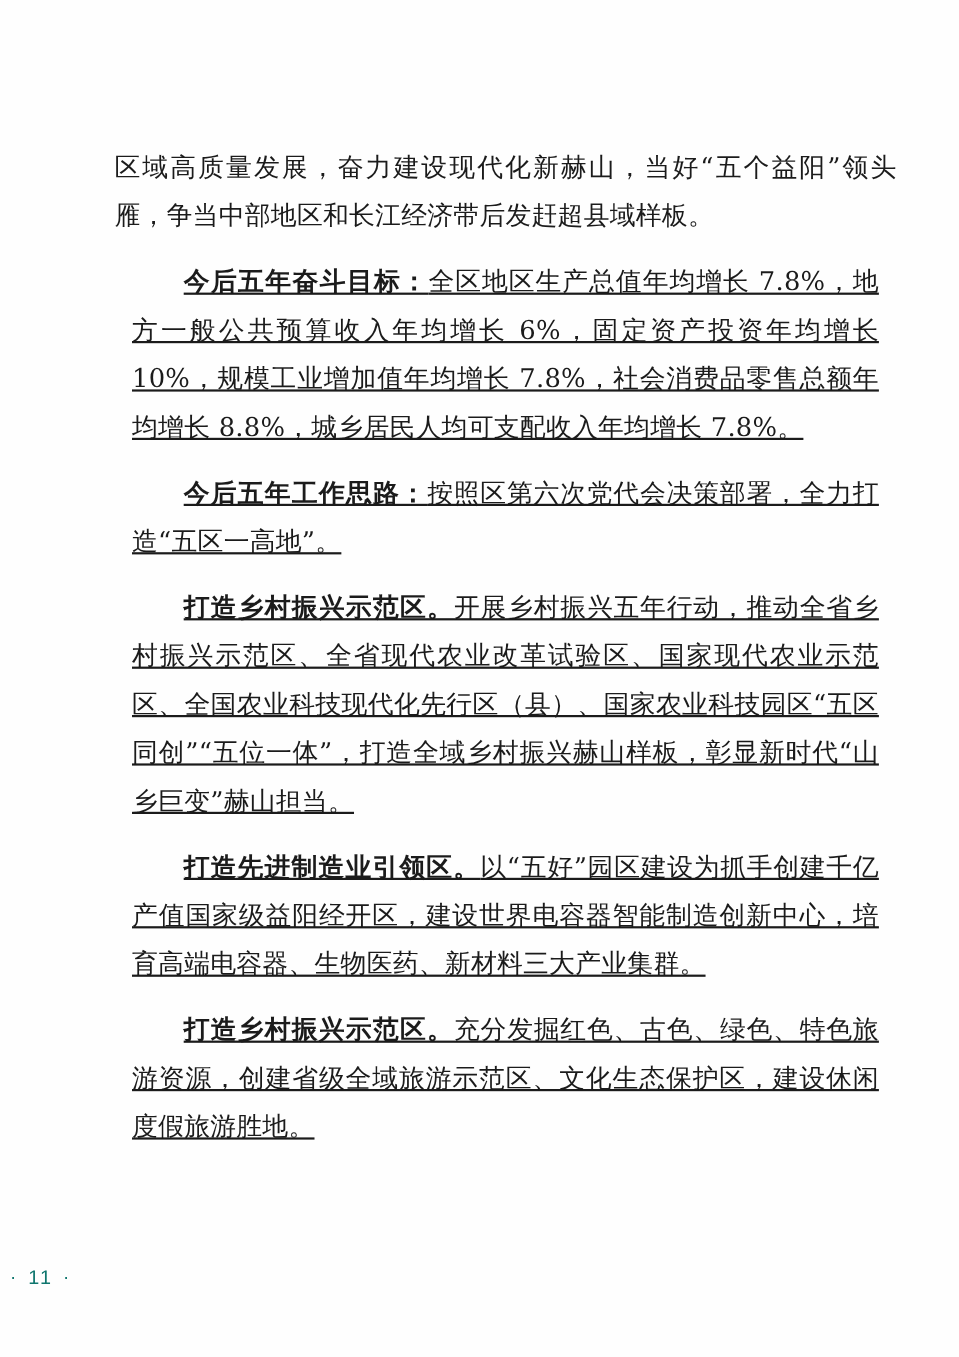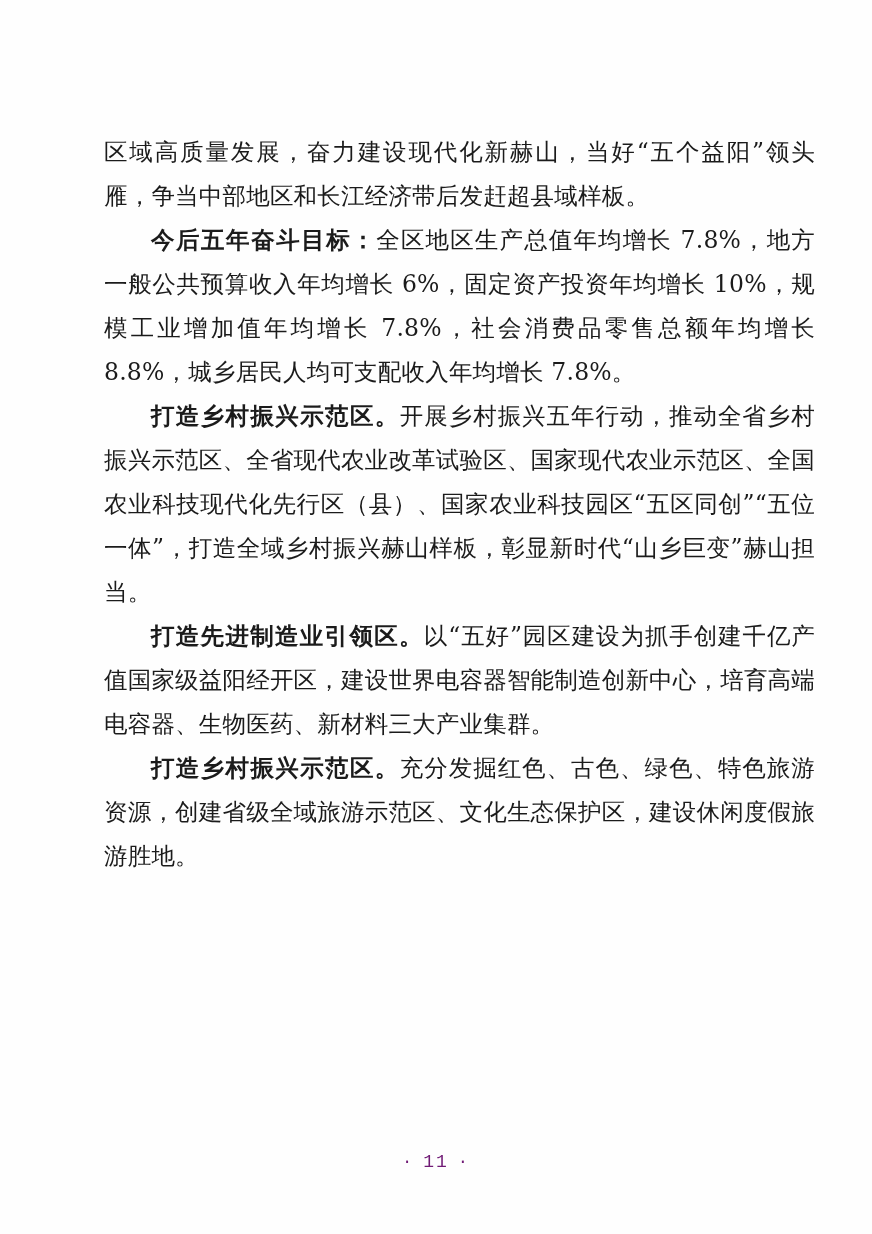--- a/index.html
+++ b/index.html
@@ -30,37 +30,37 @@
     text-align: justify;
     text-justify: inter-ideograph;
     letter-spacing: 0.2px;
     color: #1b1b1b;
   }
   p.para {
     margin: 0;
     text-indent: 0;
   }
   p.indent {
-    margin: 0;
+    margin: 16px;
     text-indent: 2em;
+    text-decoration: underline;
   }
   .lead {
     font-weight: bold;
     letter-spacing: 0.6px;
   }
   .footer {
     position: absolute;
     left: 0;
     right: 0;
     bottom: 62px;
-    text-align: center;
     font-size: 18px;
     letter-spacing: 2px;
-    color: #701a75;
-    font-family: Liberation Mono, monospace;
+    color: #0f766e;
+    font-family: Liberation Sans, sans-serif;
   }
   .footer .dot {
     display: inline-block;
     padding: 0 9px;
     font-size: 17px;
     vertical-align: 1px;
   }
   .pagenum {
     display: inline-block;
     min-width: 16px;
@@ -69,20 +69,21 @@
 </head>
 <body>
 
 <div class="page">
   <div class="doc-body">
 
     <p class="para"><span>区域高质量发展，奋力建设现代化新赫山，当好“五个益阳”领头雁，争当中部地区和长江经济带后发赶超县域样板。</span></p>
 
     <p class="indent"><span class="lead">今后五年奋斗目标：</span><span>全区地区生产总值年均增长 7.8%，地方一般公共预算收入年均增长 6%，固定资产投资年均增长 10%，规模工业增加值年均增长 7.8%，社会消费品零售总额年均增长 8.8%，城乡居民人均可支配收入年均增长 7.8%。</span></p>
 
+    <p class="indent"><span class="lead">今后五年工作思路：</span><span>按照区第六次党代会决策部署，全力打造“五区一高地”。</span></p>
 
     <p class="indent"><span class="lead">打造乡村振兴示范区。</span><span>开展乡村振兴五年行动，推动全省乡村振兴示范区、全省现代农业改革试验区、国家现代农业示范区、全国农业科技现代化先行区（县）、国家农业科技园区“五区同创”“五位一体”，打造全域乡村振兴赫山样板，彰显新时代“山乡巨变”赫山担当。</span></p>
 
     <p class="indent"><span class="lead">打造先进制造业引领区。</span><span>以“五好”园区建设为抓手创建千亿产值国家级益阳经开区，建设世界电容器智能制造创新中心，培育高端电容器、生物医药、新材料三大产业集群。</span></p>
 
     <p class="indent"><span class="lead">打造乡村振兴示范区。</span><span>充分发掘红色、古色、绿色、特色旅游资源，创建省级全域旅游示范区、文化生态保护区，建设休闲度假旅游胜地。</span></p>
 
 
 
   </div>

